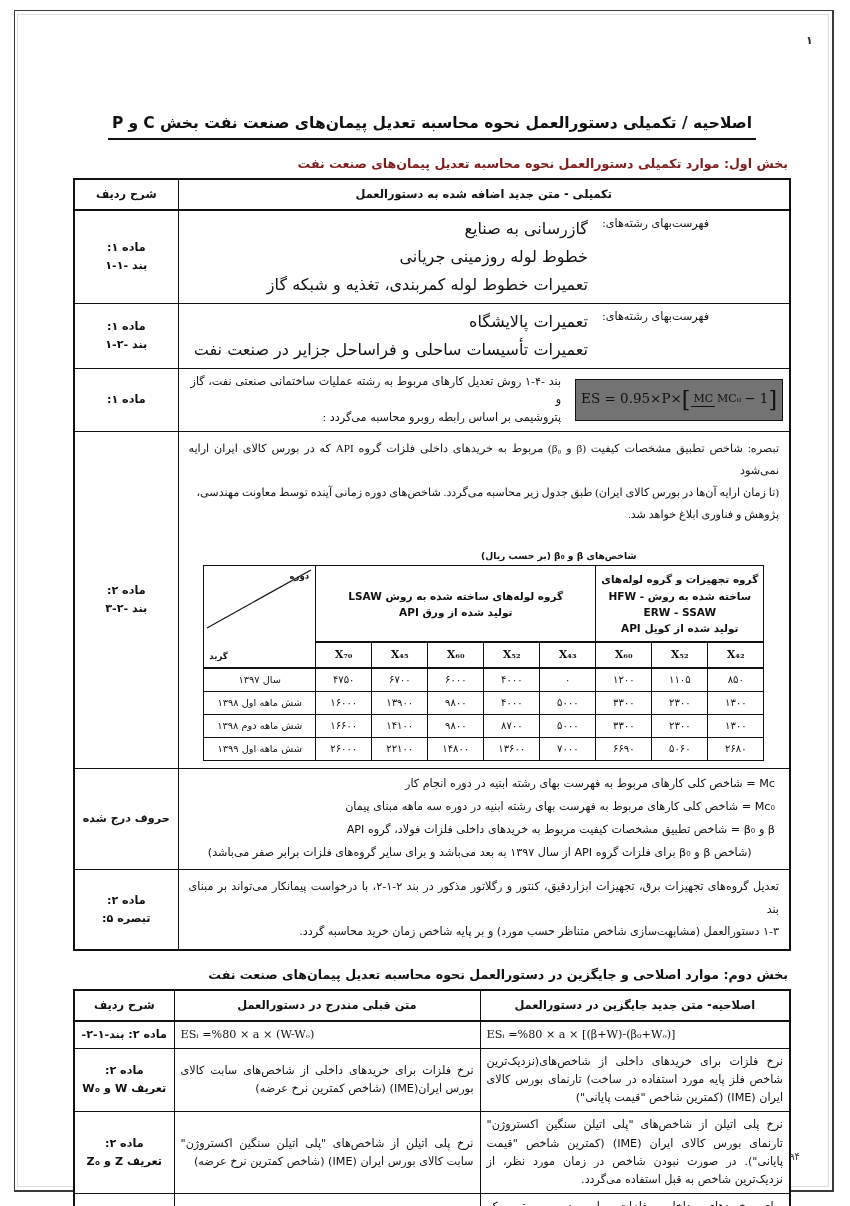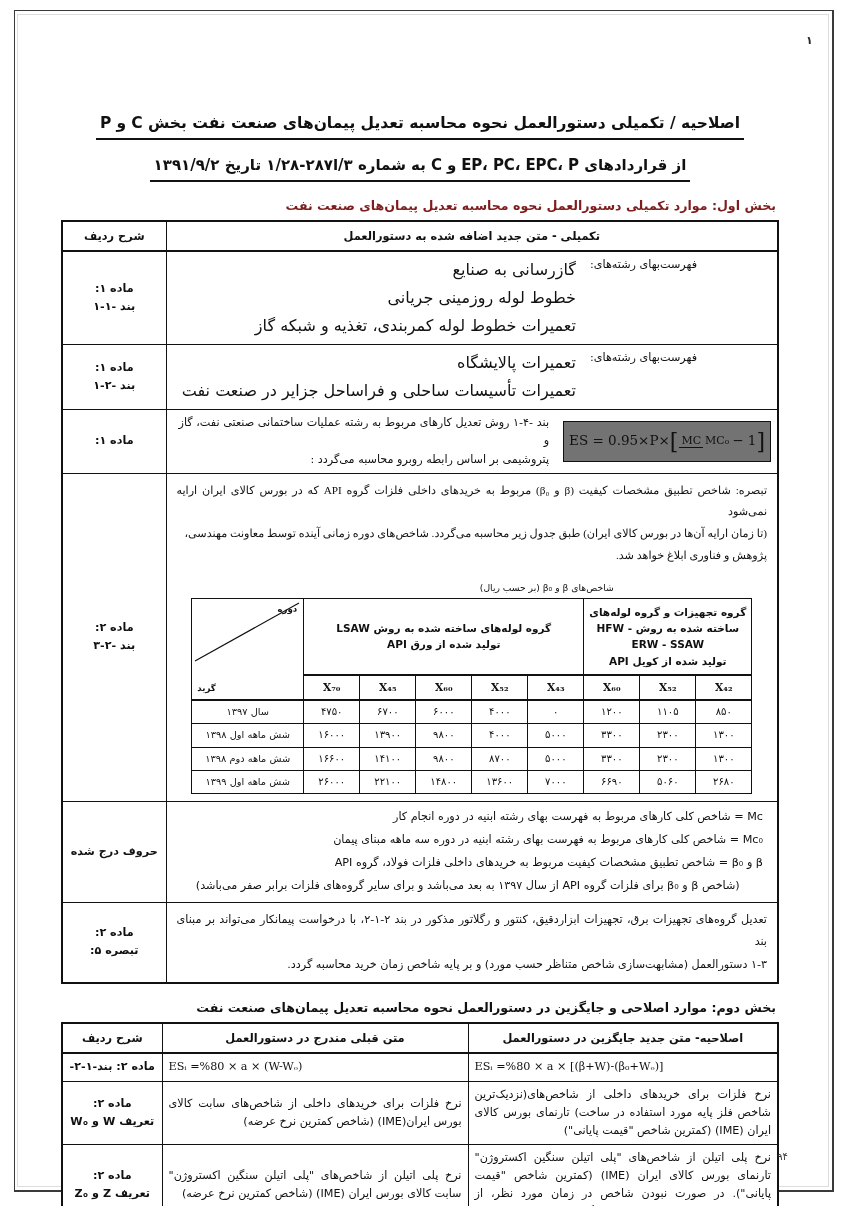--- a/index.html
+++ b/index.html
@@ -33,21 +33,21 @@
     pointer-events: none;
   }
   .scan-frame::after{
     content:"";
     position:absolute;
     left:2px; top:3px; right:3px; bottom:3px;
     border:1px solid #dddddd;
   }
   .content {
     position: absolute;
-    left: 24px;
+    left: 36px;
     top: 26px;
     width: 792px;
     height: 1150px;
   }
 
   
   .corner-mark {
     position: absolute;
     left: 20px;
     top: 34px;
@@ -177,23 +177,24 @@
     text-align: justify;
     text-align-last: right;
     line-height: 1.95;
     font-size: 11.2px;
     padding: 2px 4px 0 4px;
     font-family: Liberation Serif, serif;
   }
   .indices-note {
     text-align: center;
     font-size: 9.2px;
-    margin-top: 14px;
+    margin-top: 23px;
     margin-bottom: 2px;
     padding-left: 150px;
+    font-weight: bold;
   }
 
   
   table.index-table {
     border-collapse: collapse;
     width: 560px;
     margin: 2px auto 3px auto;
     table-layout: fixed;
     border: 1.6px solid #111;
   }
@@ -253,23 +254,20 @@
 
 <div class="page">
   <div class="scan-frame"></div>
 
   <div class="corner-mark" style="left:806px;">١</div>
 
   <div class="content">
 
     <div class="title-wrap">
       <div class="doc-title title-line-1">اصلاحیه / تکمیلی دستورالعمل نحوه محاسبه تعدیل پیمان‌های صنعت نفت بخش C و P</div>
-    </div>
-    <div class="title-wrap">
-      <div class="doc-title title-line-2">از قراردادهای EP، PC، EPC، P و C به شماره ٣/ا۲۸۷-۱/۲۸ تاریخ ۱۳۹۱/۹/۲</div>
     </div>
 
     <div class="section-heading">بخش اول: موارد تکمیلی دستورالعمل نحوه محاسبه تعدیل پیمان‌های صنعت نفت</div>
 
     <table class="doc-table">
       <colgroup>
         <col style="width:612px">
         <col style="width:104px">
       </colgroup>
       <thead>

